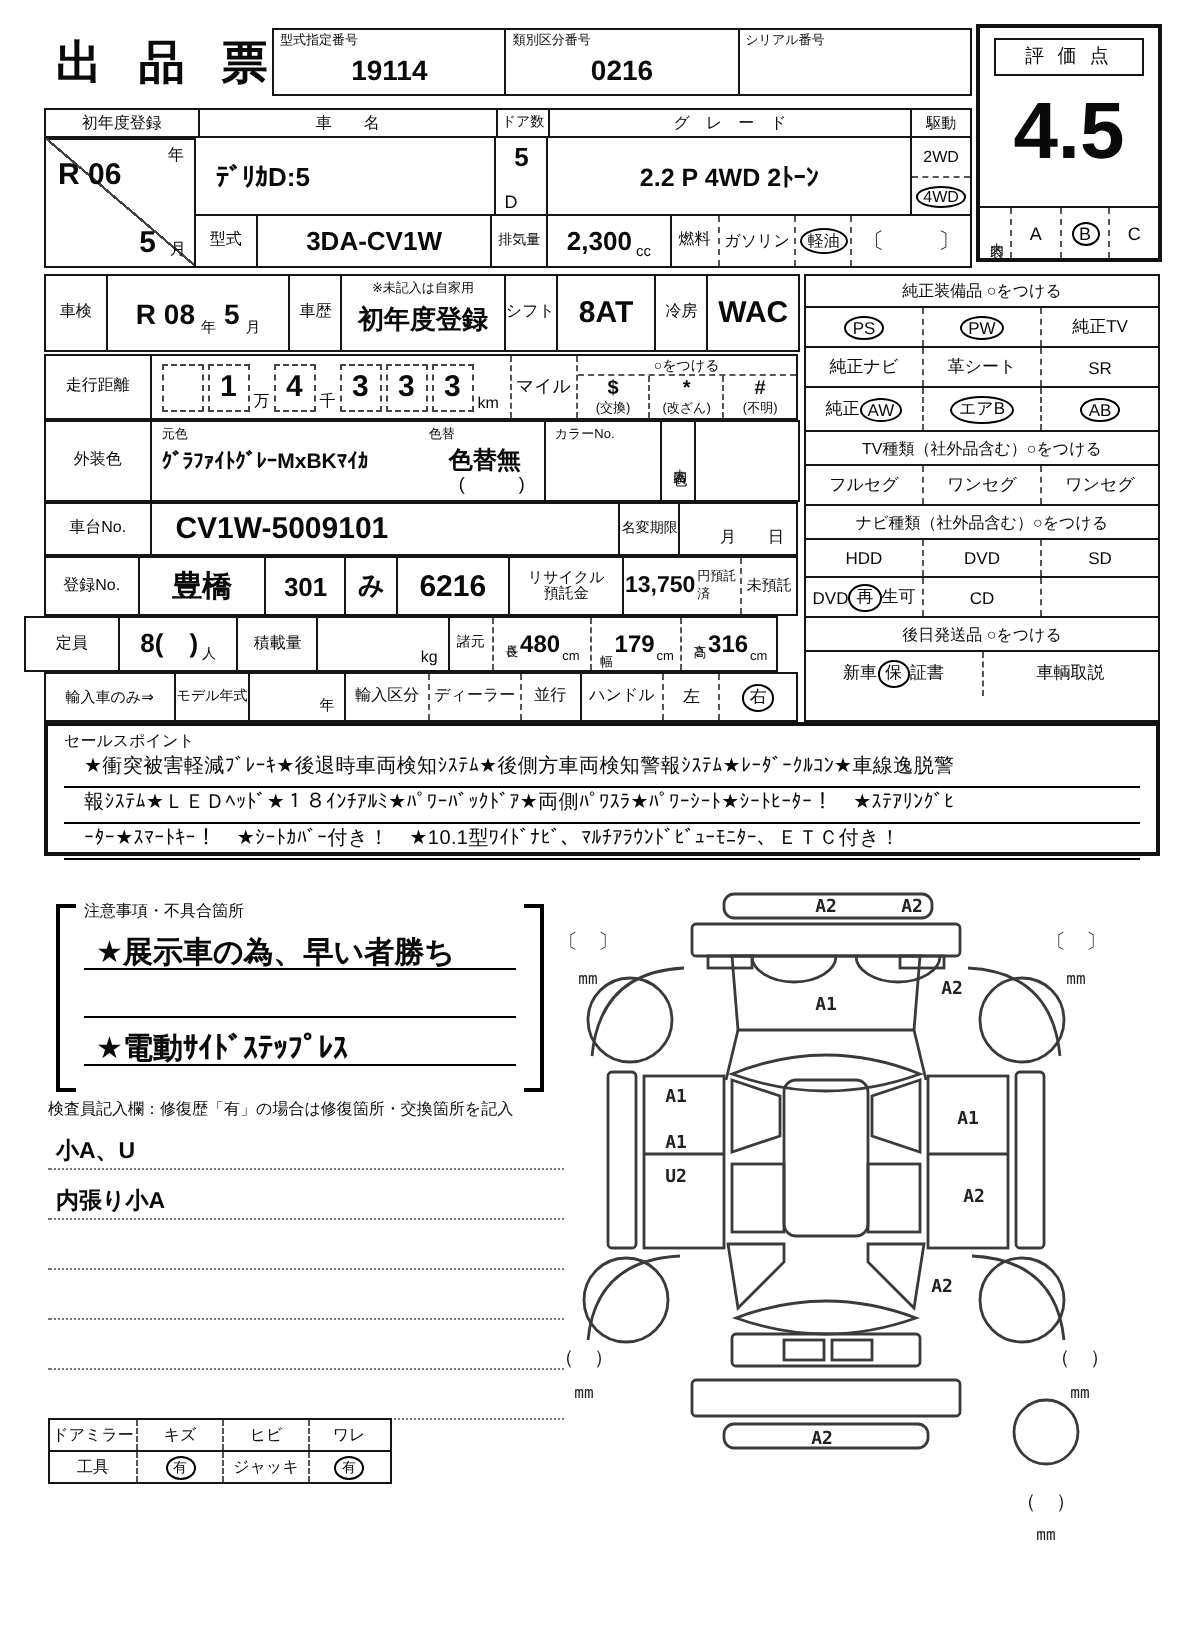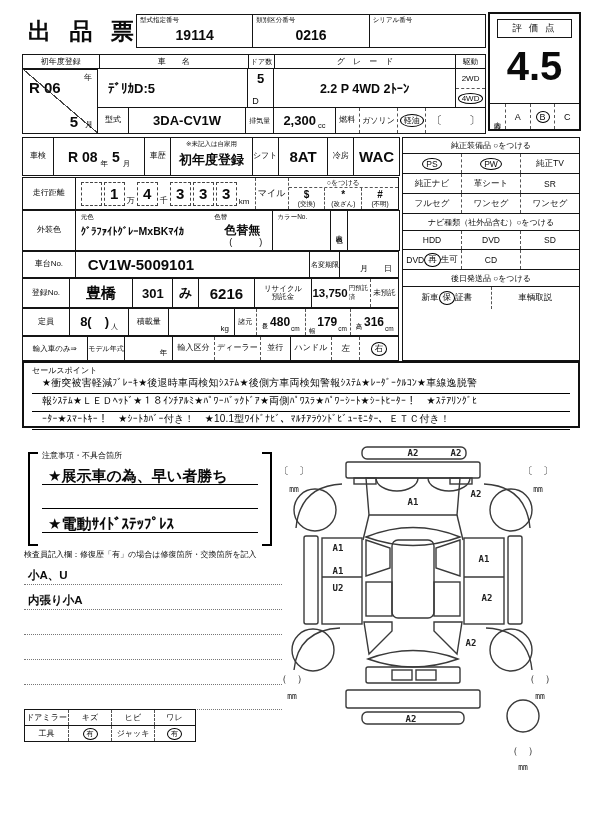--- a/index.html
+++ b/index.html
@@ -237,21 +237,21 @@
     </div>
     <div class="c" style="width:59px">
       <span class="val" style="font-size:11.5px">13,750</span>
       <span style="font-size:6.5px;margin-left:1px">円預託済</span>
     </div>
     <div class="c cd" style="width:28px">
         <span style="font-size:7.5px">未預託</span>
       </div>
   </div>
 
-  <div class="row" style="left:22px;top:308px;width:377px;height:28px">
+  <div class="row" style="left:12px;top:308px;width:377px;height:28px">
     <div class="c lab" style="width:46px">定員</div>
     <div class="c" style="width:60px">
       <span class="val" style="font-size:13px">8(　)</span>
       <span style="font-size:7px;align-self:flex-end;margin:0 0 3px 2px">人</span>
     </div>
     <div class="c lab" style="width:40px">積載量</div>
     <div class="c" style="width:66px;justify-content:flex-end;align-items:flex-end;padding:0 5px 2px 0">
         <span style="font-size:8px">kg</span>
       </div>
     <div class="c lab" style="width:22px;font-size:7px">諸元</div>
@@ -307,20 +307,33 @@
       <div class="eqcell">
           <span>純正ナビ</span>
         </div>
       <div class="eqcell">
           <span>革シート</span>
         </div>
       <div class="eqcell">
           <span>SR</span>
         </div>
     </div>
+    <div class="eqrow" style="height:22px">
+      <div class="eqcell">
+        <span>純正</span>
+          <span class="crc">AW</span>
+      </div>
+      <div class="eqcell">
+          <span class="crc">エアB</span>
+        </div>
+      <div class="eqcell">
+          <span class="crc">AB</span>
+        </div>
+    </div>
+    <div class="eqhead" style="height:17px">TV種類（社外品含む）○をつける</div>
     <div class="eqrow" style="height:20px">
       <div class="eqcell">
           <span>フルセグ</span>
         </div>
       <div class="eqcell">
           <span>ワンセグ</span>
         </div>
       <div class="eqcell">
           <span>ワンセグ</span>
         </div>

